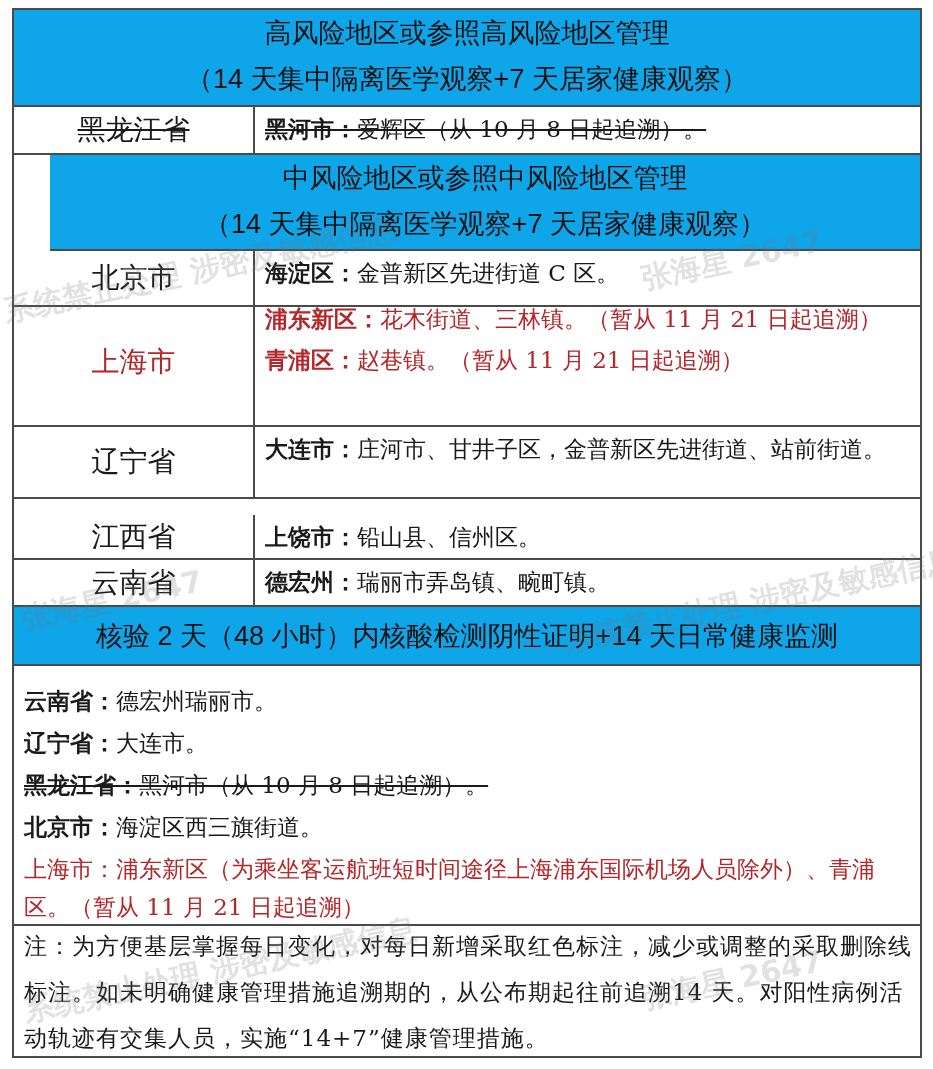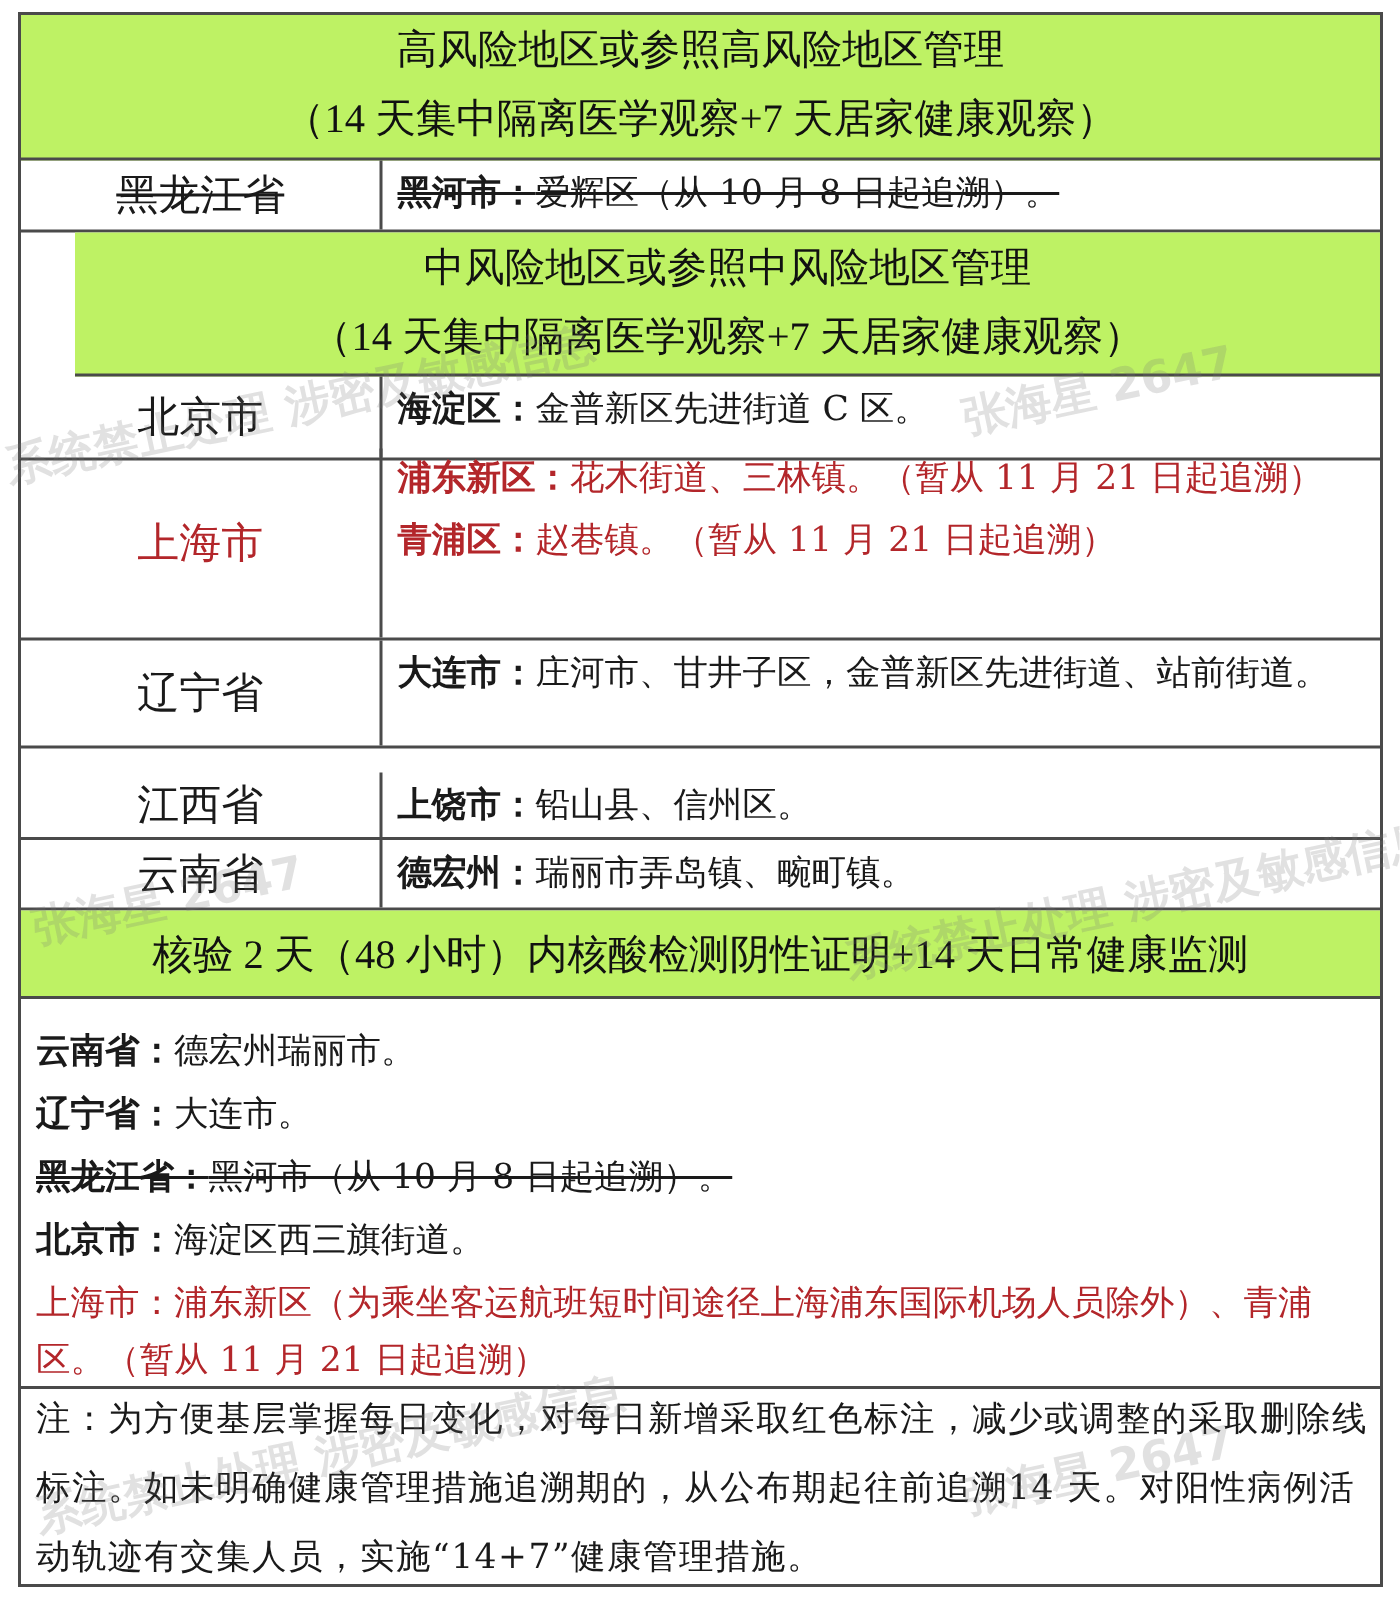--- a/index.html
+++ b/index.html
@@ -3,21 +3,21 @@
 <meta charset="utf-8">
 <style>
   html, body { margin: 0; padding: 0; background: #ffffff; }
   body { width: 933px; height: 1069px; position: relative; overflow: hidden;
          font-family: "DejaVu Serif", "Liberation Serif", serif; color: #1a1a1a; }
   .tbl { position: absolute; left: 12px; top: 8px; width: 910px; height: 1050px;
          border: 2px solid #4a4a4a; box-sizing: border-box; }
   .row { position: absolute; left: 0; right: 0; box-sizing: border-box;
          border-bottom: 2px solid #4a4a4a; }
   .row.last { border-bottom: none; }
-  .hdr { background: #bef264; text-align: center; font-family: Liberation Serif, serif; }
+  .hdr { background: #0ea5e9; text-align: center; font-family: Liberation Sans, sans-serif; }
   .hdr .l { font-size: 27px; line-height: 46px; color: #111; white-space: nowrap; }
   .lc { position: absolute; left: 0; top: 0; bottom: 0; width: 239px;
         border-right: 2px solid #4a4a4a; display: flex; align-items: center; justify-content: center;
         font-size: 28px; font-family: "DejaVu Sans", "Liberation Sans", sans-serif; }
   .rc { position: absolute; left: 241px; top: 0; right: 0; padding: 0 8px 0 10px;
         font-size: 23px; line-height: 44px; }
   .b { font-weight: bold; font-family: "DejaVu Sans", "Liberation Sans", sans-serif; }
   .red { color: #b3262a; }
   .strike { text-decoration: line-through; text-decoration-thickness: 2px; }
   .plain { padding: 2px 10px; font-size: 23px; line-height: 38px; }

